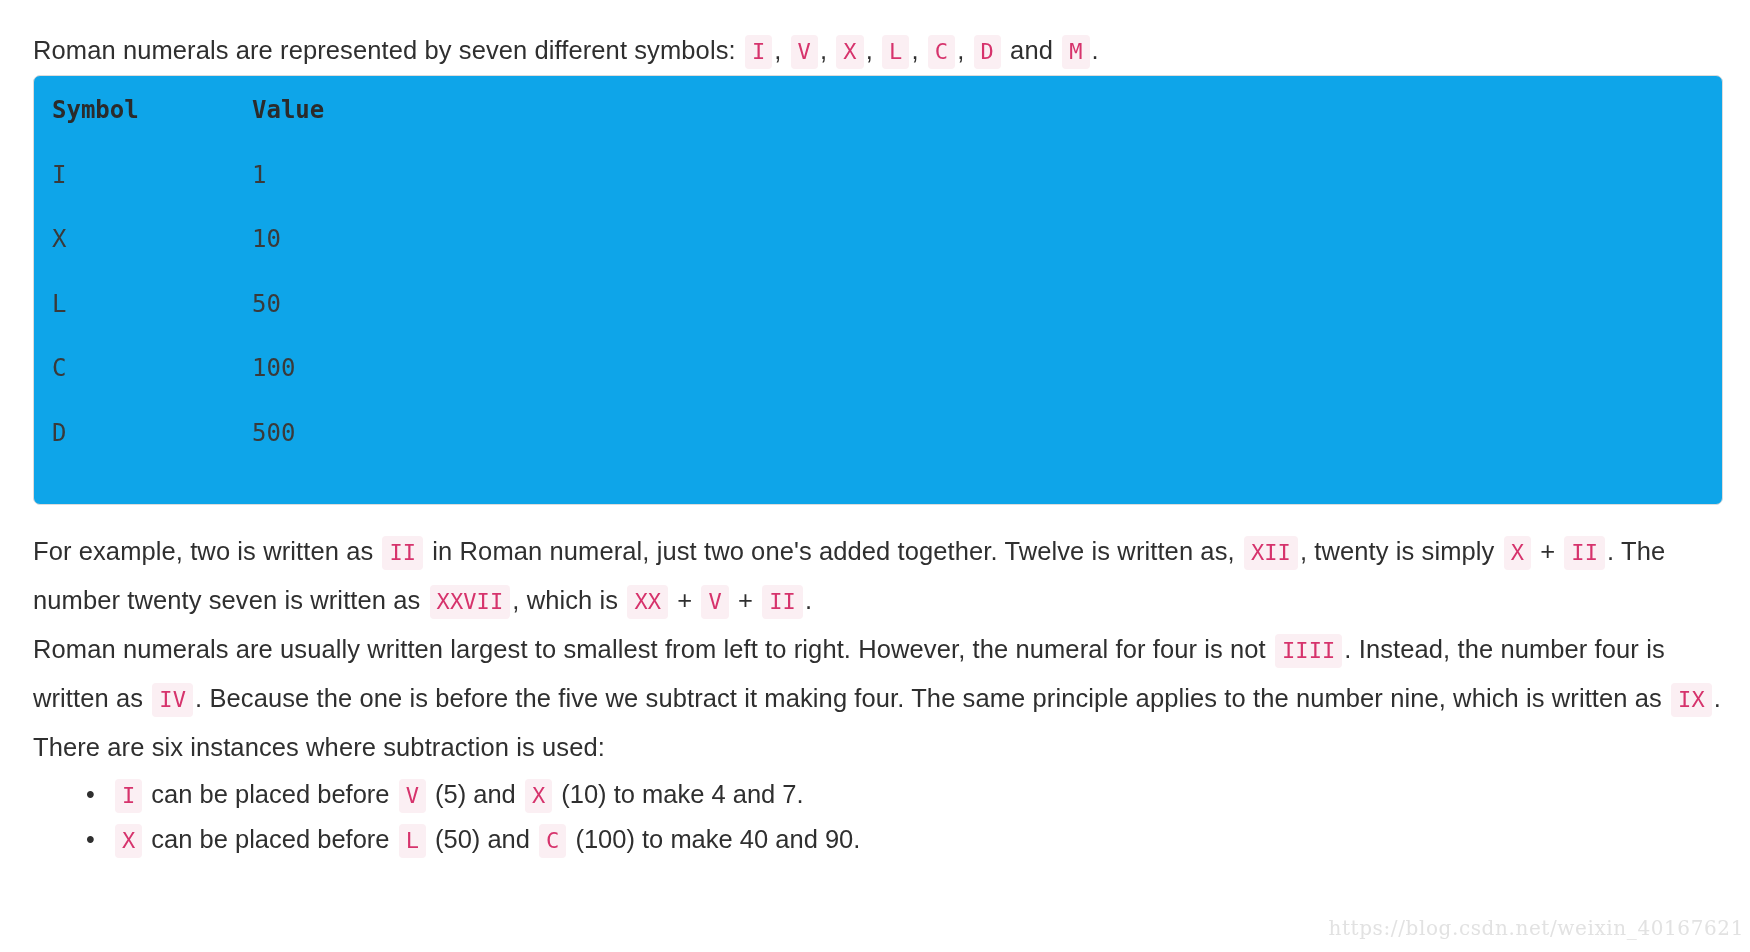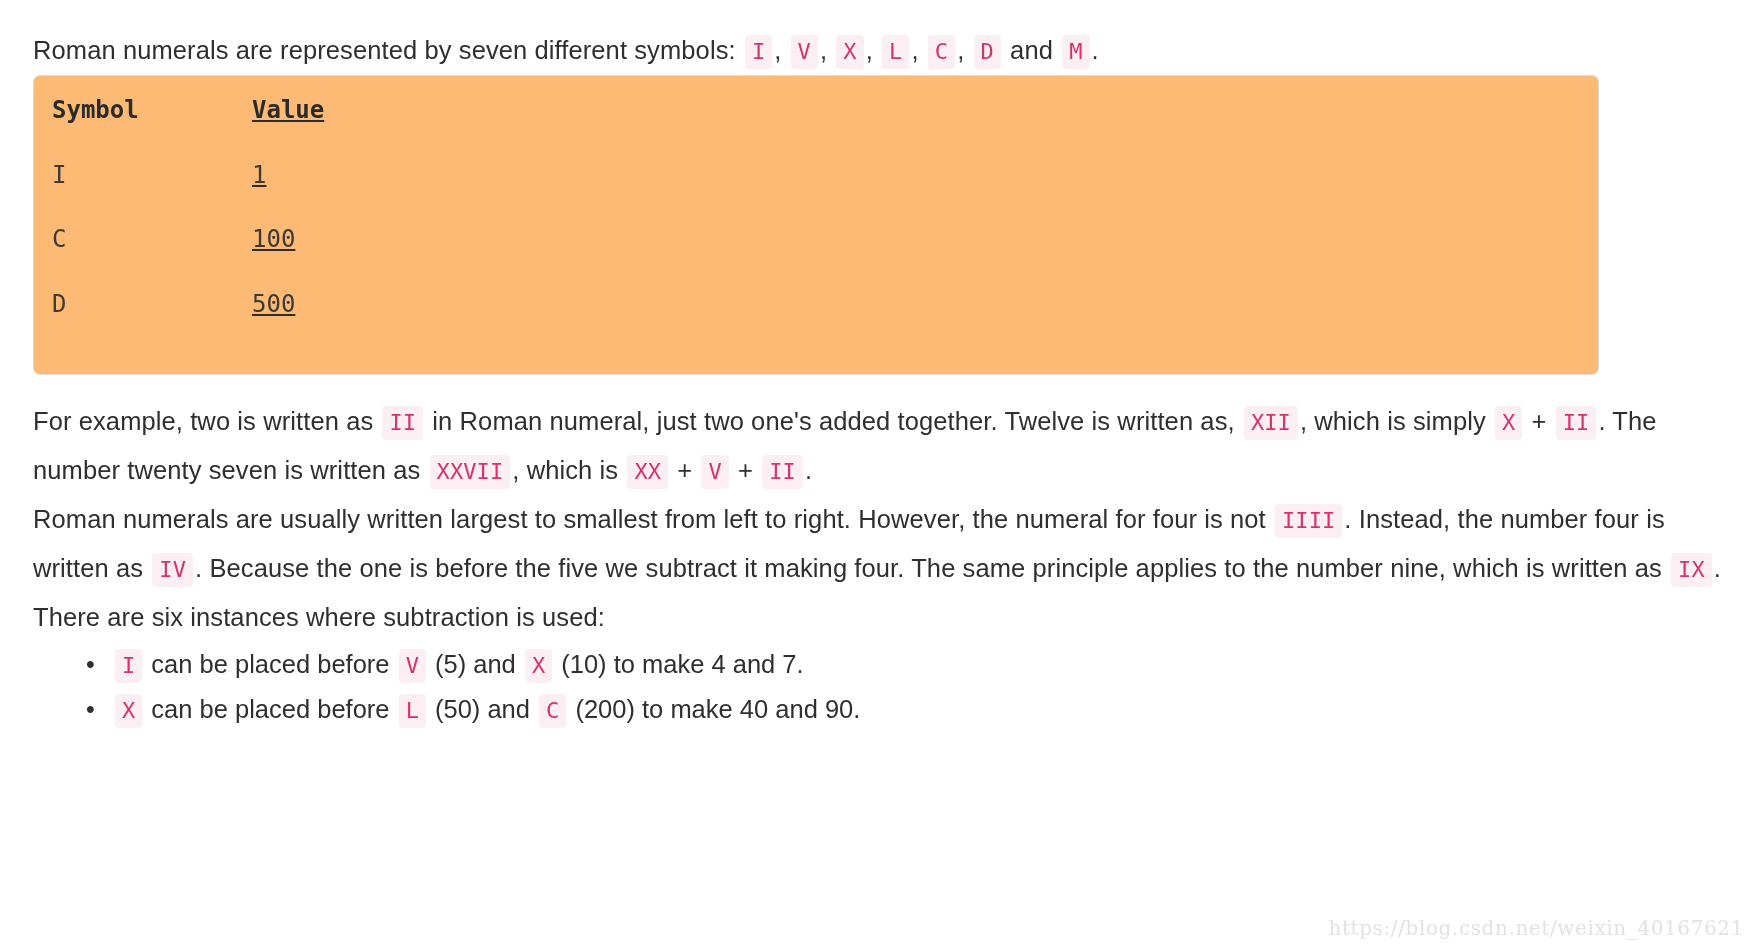--- a/index.html
+++ b/index.html
@@ -43,26 +43,25 @@
     border-radius: 4px;
     padding: 4px 7px 5px 7px;
     margin: 0 2px;
     white-space: pre;
     line-height: 1;
   }
 
   .codeblock {
     box-sizing: border-box;
     margin: 0 0 22px 0;
-    width: 1566px;
-    background: #fdba74;
+    width: 1690px;
+    background: #0ea5e9;
     border: 1px solid #dcdcdc;
     border-radius: 7px;
     padding: 18px 0 22px 18px;
-    text-decoration: underline;
   }
   .codeblock pre {
     margin: 0;
     font-family: "DejaVu Sans Mono", "Liberation Mono", monospace;
     font-size: 24px;
     line-height: 32.3px;
     color: #3a3a3a;
     white-space: pre;
   }
   .code-row { display: block; }
@@ -116,30 +115,32 @@
     <code class="inl">L</code><span>,</span>
     <code class="inl">C</code><span>,</span>
     <code class="inl">D</code>
     <span>and</span>
     <code class="inl">M</code><span>.</span>
   </p>
 
   <div class="codeblock">
     <pre><span class="code-row code-head"><span class="c-sym">Symbol</span><span>Value</span></span>
 <span class="code-row"><span class="c-sym">I</span><span>1</span></span>
+<span class="code-row"><span class="c-sym">X</span><span>10</span></span>
+<span class="code-row"><span class="c-sym">L</span><span>50</span></span>
 <span class="code-row"><span class="c-sym">C</span><span>100</span></span>
 <span class="code-row"><span class="c-sym">D</span><span>500</span></span>
 </pre>
   </div>
 
   <p class="para para-example">
     <span>For example, two is written as</span>
     <code class="inl">II</code>
     <span>in Roman numeral, just two one's added together. Twelve is written as,</span>
-    <code class="inl">XII</code><span>, which is simply</span>
+    <code class="inl">XII</code><span>, twenty is simply</span>
     <code class="inl">X</code>
     <span>+</span>
     <code class="inl">II</code><span>. The number twenty seven is written as</span>
     <code class="inl">XXVII</code><span>, which is</span>
     <code class="inl">XX</code>
     <span>+</span>
     <code class="inl">V</code>
     <span>+</span>
     <code class="inl">II</code><span>.</span>
   </p>
@@ -162,21 +163,21 @@
       <span>(10)</span>
       <span>to make 4 and 7.</span>
     </li>
     <li>
       <code class="inl">X</code>
       <span>can be placed before</span>
       <code class="inl">L</code>
       <span>(50)</span>
       <span>and</span>
       <code class="inl">C</code>
-      <span>(200)</span>
+      <span>(100)</span>
       <span>to make 40 and 90.</span>
     </li>
 
   </ul>
 
   <div class="watermark">https://blog.csdn.net/weixin_40167621</div>
 
 </div>
 
 </body></html>

